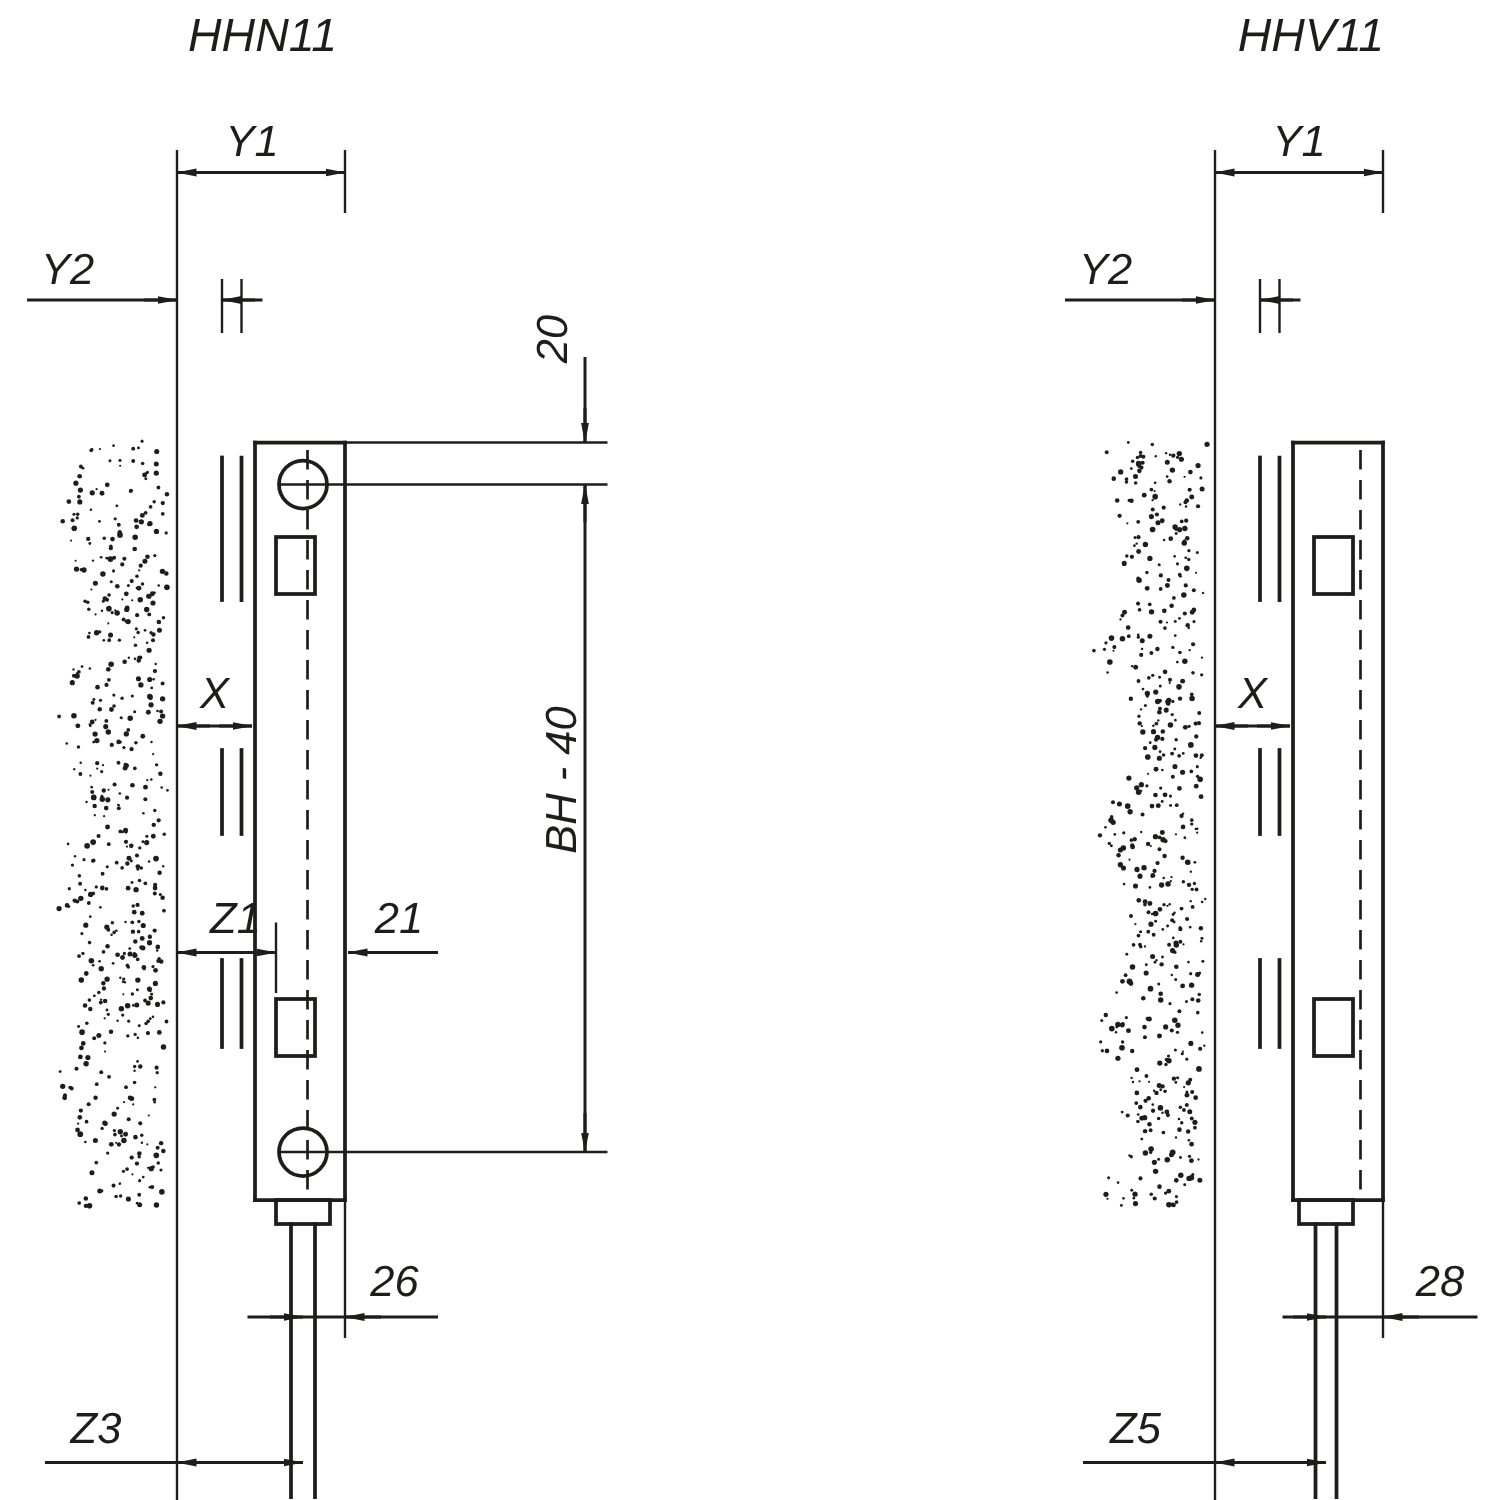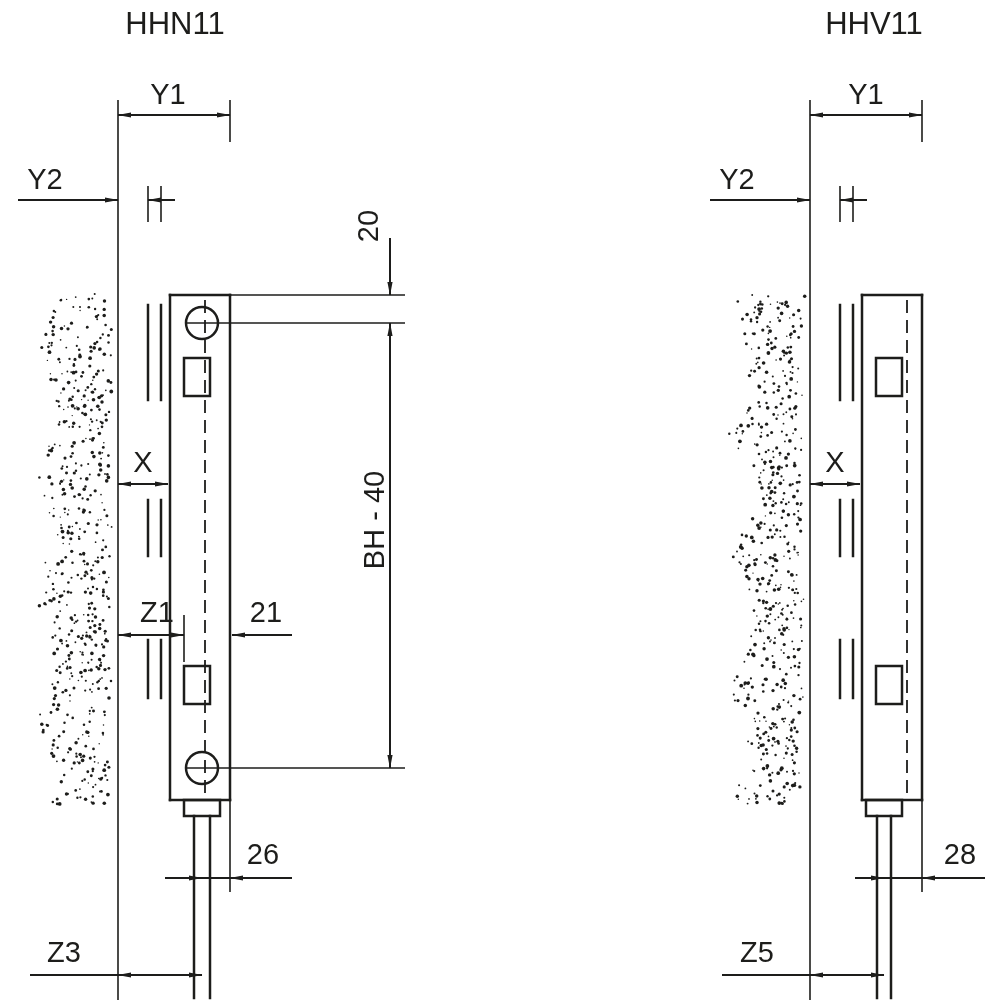--- a/index.html
+++ b/index.html
@@ -1,16 +1,16 @@
 <!DOCTYPE html>
 <html><head>
 <meta charset="utf-8">
 <style>
   html,body{margin:0;padding:0;background:#ffffff;}
-  .page{width:1000px;height:1000px;background:#ffffff;position:relative;overflow:hidden;}
+  .page{width:1000px;height:1000px;background:#ffffff;position:relative;overflow:hidden;font-style:italic;}
   svg{display:block;}
   .ln   {stroke:#1d1d1b;stroke-width:2.5;fill:none;stroke-linecap:square;}
   .thin {stroke:#1d1d1b;stroke-width:1.6;fill:none;}
   .dim  {stroke:#1d1d1b;stroke-width:2;fill:none;}
   .dash {stroke:#1d1d1b;stroke-width:1.8;fill:none;stroke-dasharray:13 7;}
   .lbl  {font-family:"Liberation Sans",sans-serif;font-size:29px;fill:#1d1d1b;}
   .title{font-family:"Liberation Sans",sans-serif;font-size:31px;fill:#1d1d1b;}
   .wall circle{fill:#1d1d1b;}
   .arrhead{fill:#1d1d1b;}
 </style>

